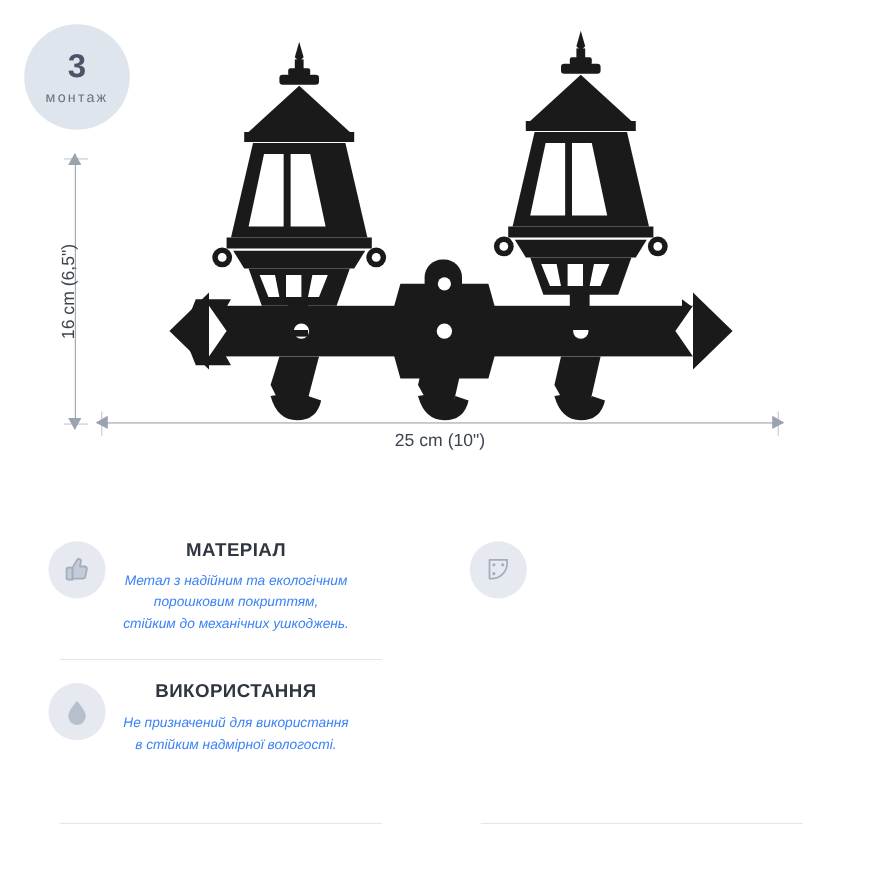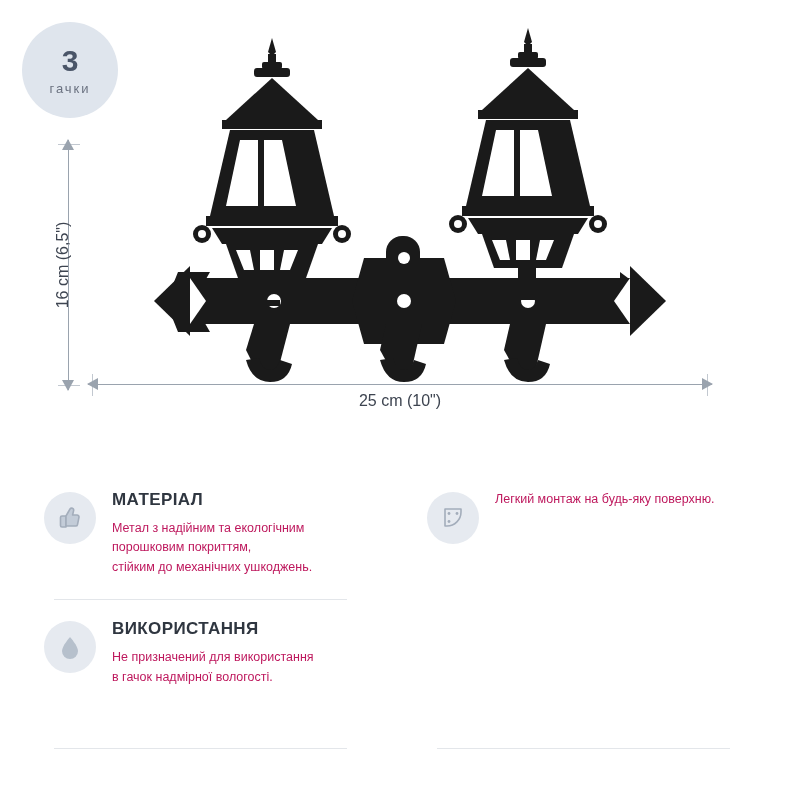--- a/index.html
+++ b/index.html
@@ -152,20 +152,21 @@
     grid-template-columns: 1fr 1fr;
     grid-template-rows: auto auto;
     column-gap: 36px;
     row-gap: 0;
   }
   .feature {
     display: flex;
     align-items: flex-start;
     padding: 18px 4px 22px 4px;
     position: relative;
+    text-align: center;
   }
   .feature.divider-top::before {
     content: "";
     position: absolute;
     left: 14px;
     right: 40px;
     top: 0;
     height: 1px;
     background: #e3e6ea;
   }
@@ -185,24 +186,25 @@
   .feature-title {
     font-size: 17px;
     font-weight: bold;
     color: #2f3640;
     letter-spacing: 0.4px;
     margin: 0 0 9px 0;
   }
   .feature-desc {
     font-size: 12.5px;
     line-height: 1.55;
-    color: #be185d;
+    color: #3b82f6;
     margin: 0;
     max-width: 300px;
     white-space: pre-line;
+    font-style: italic;
   }
   .bottom-rules {
     position: absolute;
     left: 40px;
     top: 748px;
     width: 730px;
     display: grid;
     grid-template-columns: 1fr 1fr;
     column-gap: 36px;
   }
@@ -210,21 +212,21 @@
     height: 1px;
     background: #e3e6ea;
     margin: 0 40px 0 14px;
   }
 </style>
 </head>
 <body>
 
 <div class="badge">
   <div class="badge-number">3</div>
-  <div class="badge-label">гачки</div>
+  <div class="badge-label">монтаж</div>
 </div>
 
 <div class="product-area">
   <svg width="520" height="380" viewBox="0 0 520 380">
     <g fill="#1a1a1a">
 
       <path d="M122 18 l4 14 -4 4 -4 -4 z"></path>
       <rect x="118" y="34" width="8" height="10"></rect>
       <rect x="112" y="42" width="20" height="7" rx="2"></rect>
 
@@ -365,35 +367,34 @@
   <div class="feature">
     <div class="feature-icon">
       <svg width="30" height="30" viewBox="0 0 30 30" fill="none" stroke="#a3adbb" stroke-width="1.6" stroke-linejoin="round">
         <path d="M7 6 h16 v3 a14 14 0 0 1 -14 14 H7 z" fill="none"></path>
         <circle cx="11" cy="10.5" r="1.4" fill="#a3adbb" stroke="none"></circle>
         <circle cx="19" cy="10.5" r="1.4" fill="#a3adbb" stroke="none"></circle>
         <circle cx="11" cy="18.5" r="1.4" fill="#a3adbb" stroke="none"></circle>
       </svg>
     </div>
     <div class="feature-text">
-      <p class="feature-desc">Легкий монтаж на будь-яку поверхню.</p>
     </div>
   </div>
 
 
   <div class="feature divider-top">
     <div class="feature-icon">
       <svg width="30" height="30" viewBox="0 0 30 30">
         <path d="M15 5 C15 5 7 14 7 19 a8 8 0 0 0 16 0 C23 14 15 5 15 5 z" fill="#b6c0cc"></path>
       </svg>
     </div>
     <div class="feature-text">
       <p class="feature-title">ВИКОРИСТАННЯ</p>
       <p class="feature-desc">Не призначений для використання
-в гачок надмірної вологості.</p>
+в стійким надмірної вологості.</p>
     </div>
   </div>
 
 </div>
 
 <div class="bottom-rules">
   <div></div>
   <div></div>
 </div>
 

